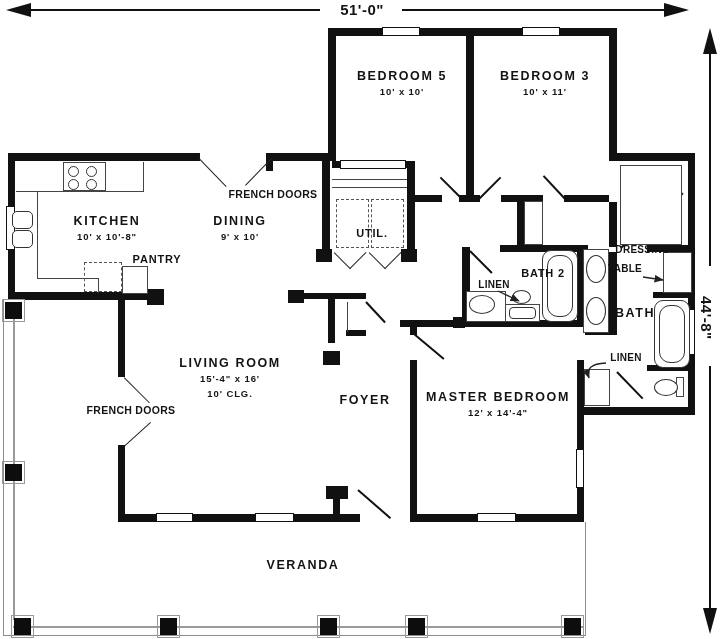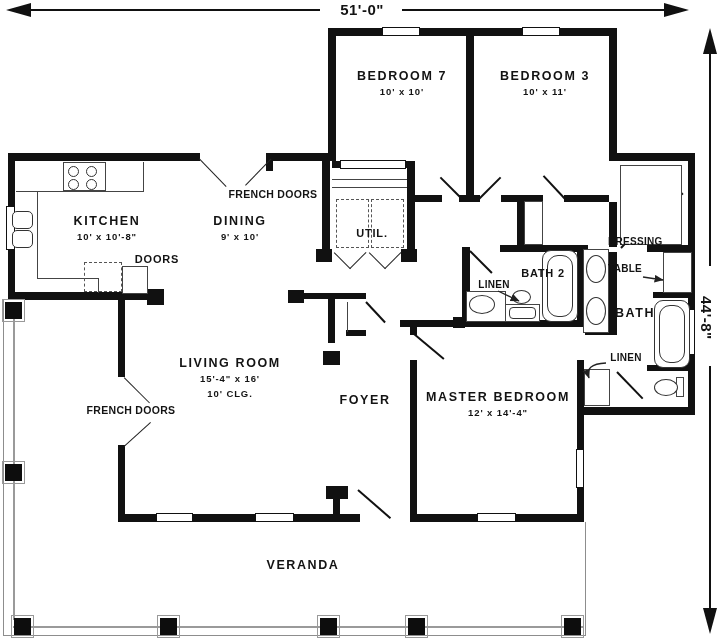--- a/index.html
+++ b/index.html
@@ -193,31 +193,31 @@
   <div class="dimline" style="left:709px;top:366px;width:2px;height:244px;"></div>
   <div class="tri" style="left:703px;top:608px;border-left:7px solid transparent;border-right:7px solid transparent;border-top:26px solid #111;"></div>
 
   <div class="lbl name" style="left:47px;top:214px;width:120px;">KITCHEN</div>
   <div class="lbl size" style="left:47px;top:231px;width:120px;">10' x 10'-8"</div>
   <div class="lbl name" style="left:180px;top:214px;width:120px;">DINING</div>
   <div class="lbl size" style="left:180px;top:231px;width:120px;">9' x 10'</div>
   <div class="lbl name" style="left:160px;top:356px;width:140px;">LIVING ROOM</div>
   <div class="lbl size" style="left:160px;top:373px;width:140px;">15'-4" x 16'</div>
   <div class="lbl size" style="left:160px;top:388px;width:140px;">10' CLG.</div>
-  <div class="lbl name" style="left:342px;top:69px;width:120px;">BEDROOM 7</div>
+  <div class="lbl name" style="left:342px;top:69px;width:120px;">BEDROOM 5</div>
   <div class="lbl size" style="left:342px;top:86px;width:120px;">10' x 10'</div>
   <div class="lbl name" style="left:485px;top:69px;width:120px;">BEDROOM 3</div>
   <div class="lbl size" style="left:485px;top:86px;width:120px;">10' x 11'</div>
   <div class="lbl name" style="left:418px;top:390px;width:160px;">MASTER BEDROOM</div>
   <div class="lbl size" style="left:418px;top:407px;width:160px;">12' x 14'-4"</div>
   <div class="lbl name" style="left:325px;top:393px;width:80px;">FOYER</div>
   <div class="lbl name" style="left:243px;top:558px;width:120px;">VERANDA</div>
   <div class="lbl small" style="left:342px;top:227px;width:60px;">UTIL.</div>
   <div class="lbl small" style="left:508px;top:267px;width:70px;">BATH 2</div>
   <div class="lbl name" style="left:600px;top:306px;width:70px;">BATH</div>
-  <div class="lbl small" style="left:117px;top:253px;width:80px;">DOORS</div>
+  <div class="lbl small" style="left:117px;top:253px;width:80px;">PANTRY</div>
   <div class="lbl tiny" style="left:213px;top:188px;width:120px;font-size:10.5px;">FRENCH DOORS</div>
   <div class="lbl tiny" style="left:71px;top:404px;width:120px;font-size:10.5px;">FRENCH DOORS</div>
   <div class="lbl tiny" style="left:464px;top:279px;width:60px;">LINEN</div>
   <div class="lbl tiny" style="left:596px;top:352px;width:60px;">LINEN</div>
-  <div class="lbl tiny" style="left:608px;top:236px;width:62px;text-align:left;">DRESSING</div>
+  <div class="lbl tiny" style="left:608px;top:244px;width:62px;text-align:right;">DRESSING</div>
   <div class="lbl tiny" style="left:608px;top:263px;width:62px;text-align:left;">TABLE</div>
 </div>
 
 </body></html>

